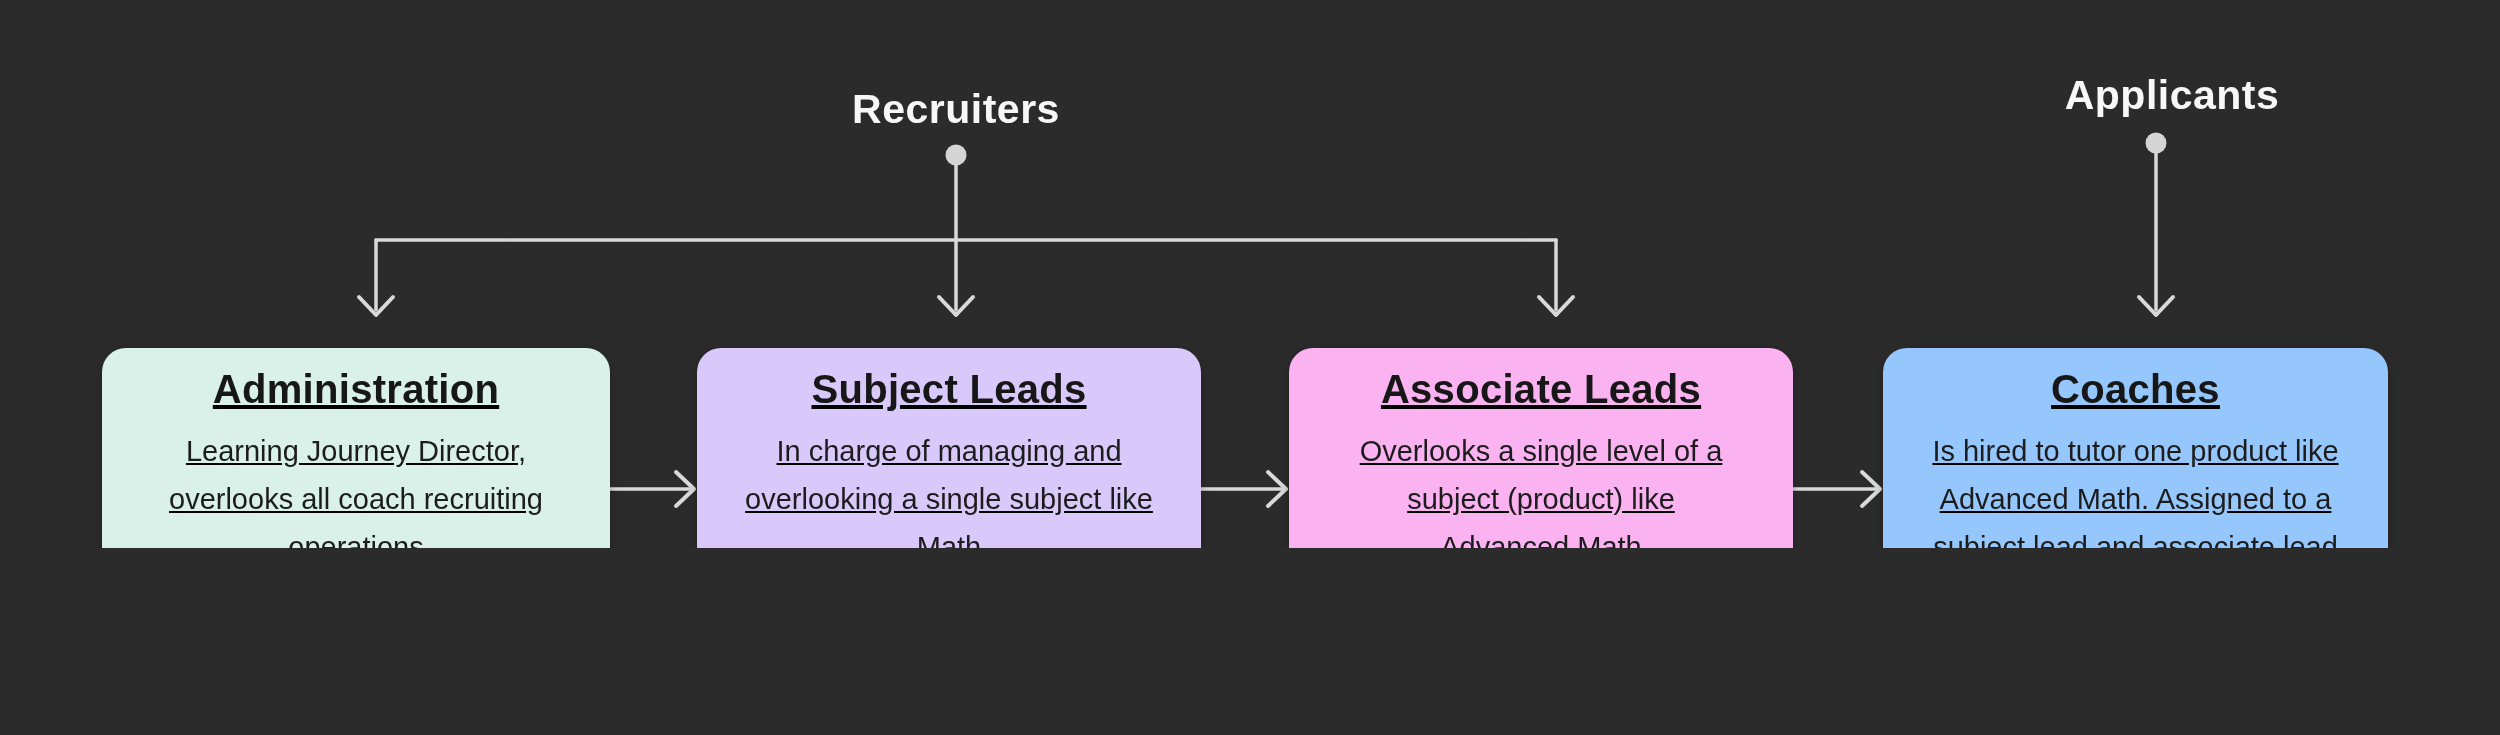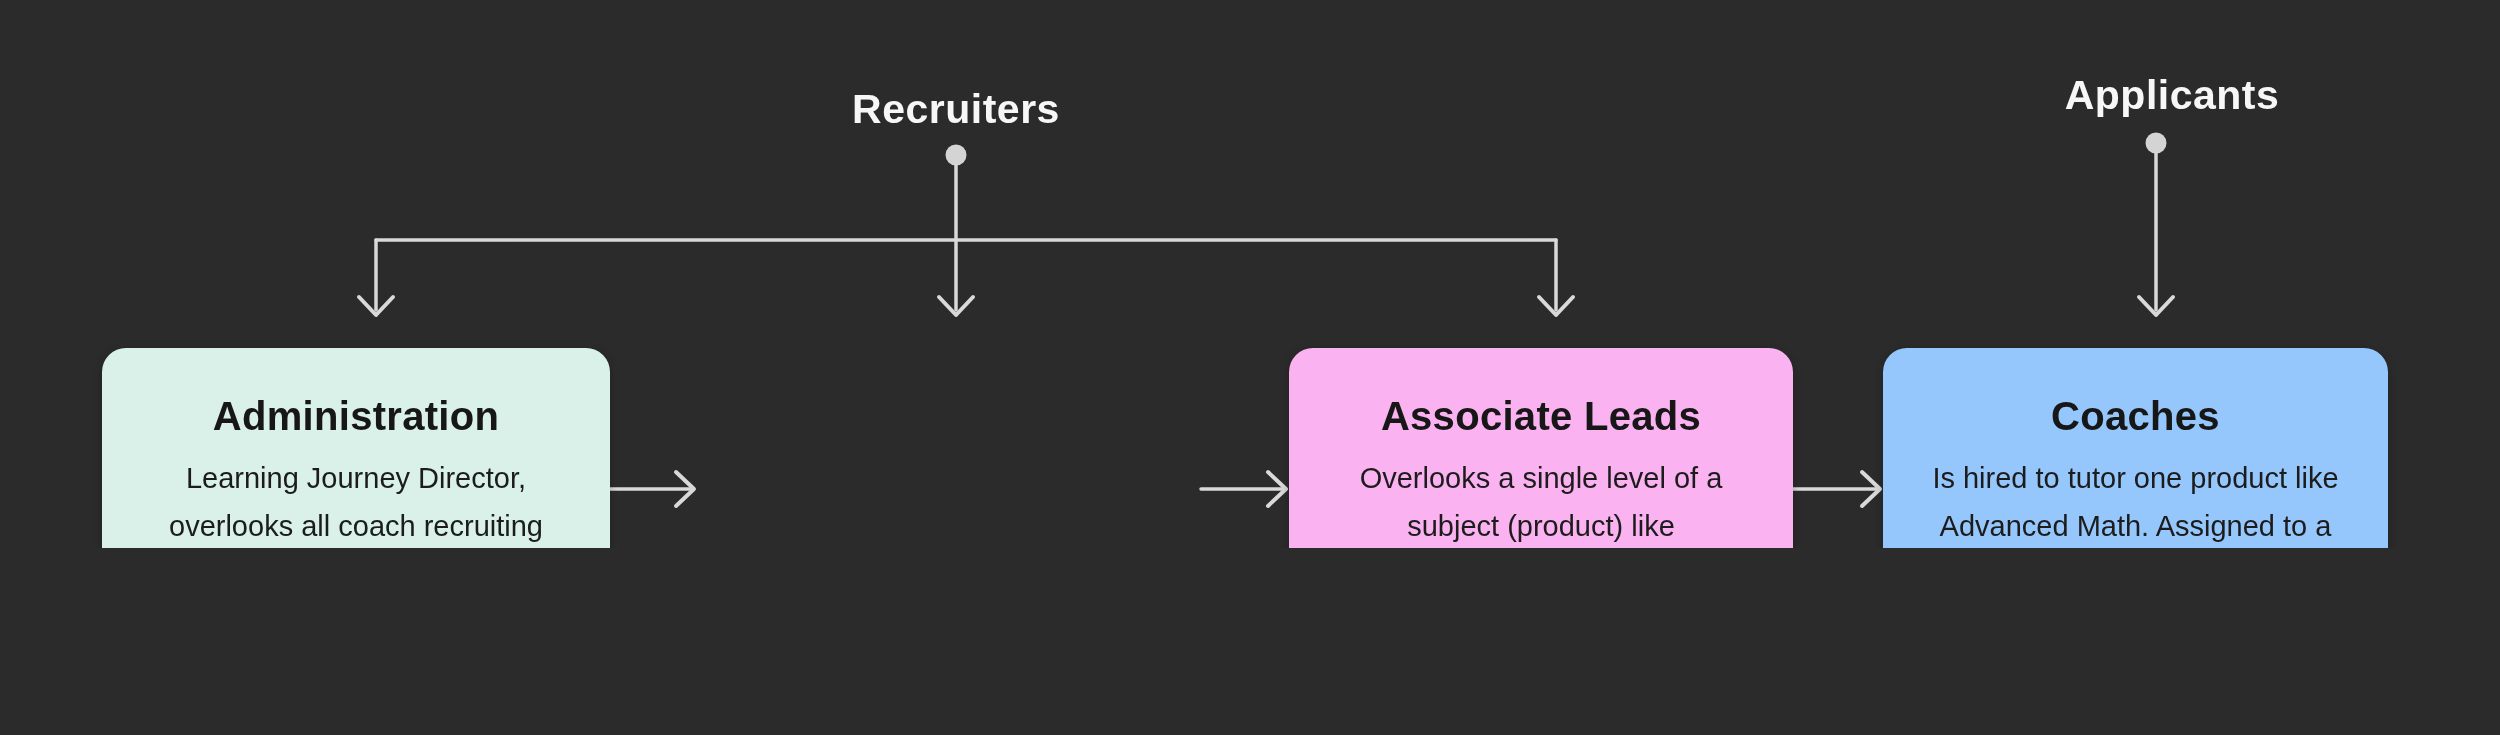--- a/index.html
+++ b/index.html
@@ -53,22 +53,23 @@
   .top-label.applicants { left: 2156px; top: 72px; }
   .node {
     position: absolute;
     top: 348px;
     height: 280px;
     border-radius: 24px;
     box-sizing: border-box;
     display: flex;
     flex-direction: column;
     align-items: center;
-    padding: 44px 24px 0 24px;
+    padding: 17px 24px 0 24px;
     box-shadow: 0 2px 8px rgba(0,0,0,0.25);
+    text-decoration: underline;
   }
   .node-0 { left: 102px;  width: 508px; }
   .node-1 { left: 697px;  width: 504px; }
   .node-2 { left: 1289px; width: 504px; }
   .node-3 { left: 1883px; width: 505px; }
   .node-title {
     font-size: 40px;
     font-weight: 600;
     color: #171717;
     line-height: 48px;
@@ -117,20 +118,26 @@
   <div class="top-label recruiters" style="color: rgb(247, 247, 247);">Recruiters</div>
   <div class="top-label applicants" style="color: rgb(247, 247, 247); margin-left: 16px;">Applicants</div>
 
   <div class="node node-0" style="background: rgb(217, 241, 232);">
     <div class="node-title">Administration</div>
     <div class="node-body">Learning Journey Director,
 overlooks all coach recruiting
 operations</div>
   </div>
 
+  <div class="node node-1" style="background: rgb(216, 201, 250);">
+    <div class="node-title">Subject Leads</div>
+    <div class="node-body">In charge of managing and
+overlooking a single subject like
+Math</div>
+  </div>
 
   <div class="node node-3" style="background: rgb(150, 199, 252);">
     <div class="node-title">Coaches</div>
     <div class="node-body">Is hired to tutor one product like
 Advanced Math. Assigned to a
 subject lead and associate lead</div>
   </div>
 
   <div class="node node-2" style="background: rgb(250, 178, 240);">
     <div class="node-title">Associate Leads</div>

